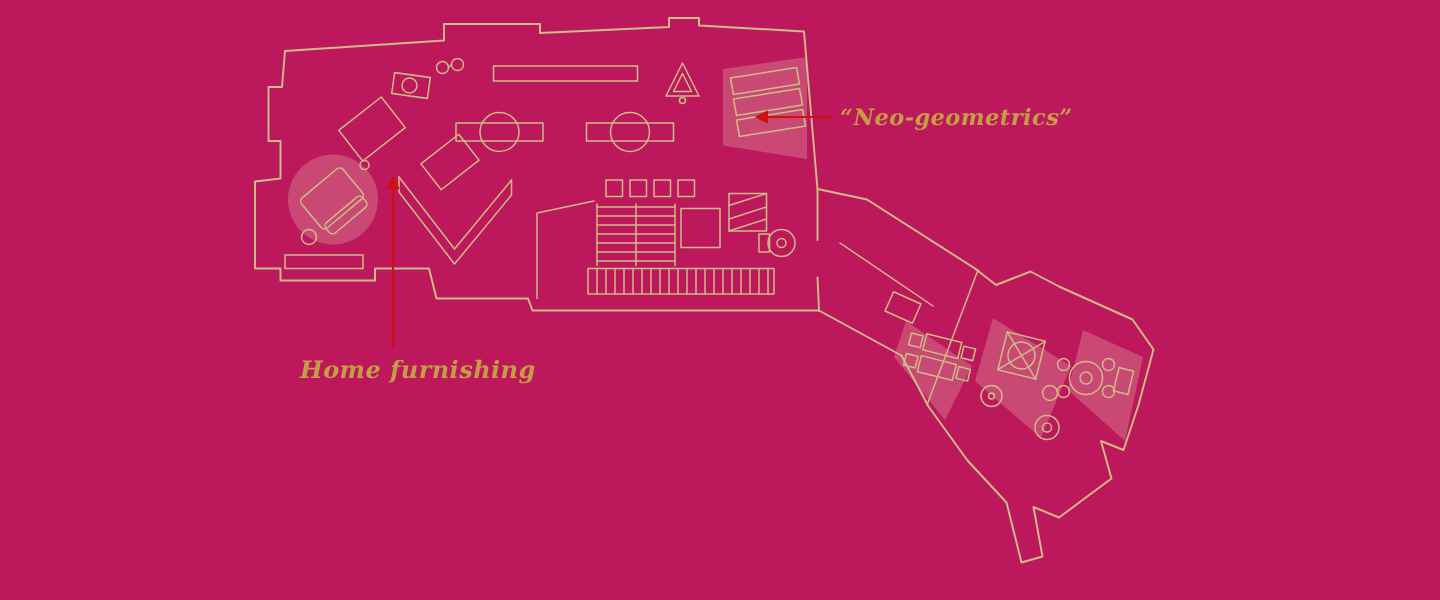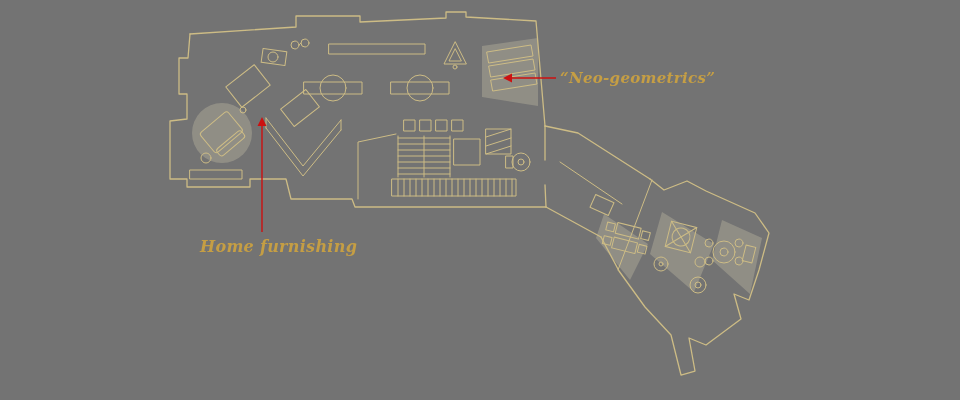--- a/index.html
+++ b/index.html
@@ -1,20 +1,20 @@
 <!DOCTYPE html>
 <html><head>
 <meta charset="utf-8">
 <style>
   html, body { margin: 0; padding: 0; background: #000; }
   .stage {
     position: relative;
     width: 960px;
     height: 400px;
-    background: #737373;
+    background: #be185d;
     overflow: hidden;
   }
   svg { display: block; }
   .plan-label {
     font-family: "DejaVu Serif", serif;
     font-style: italic;
     font-weight: bold;
     font-size: 15px;
     letter-spacing: 0.3px;
   }

